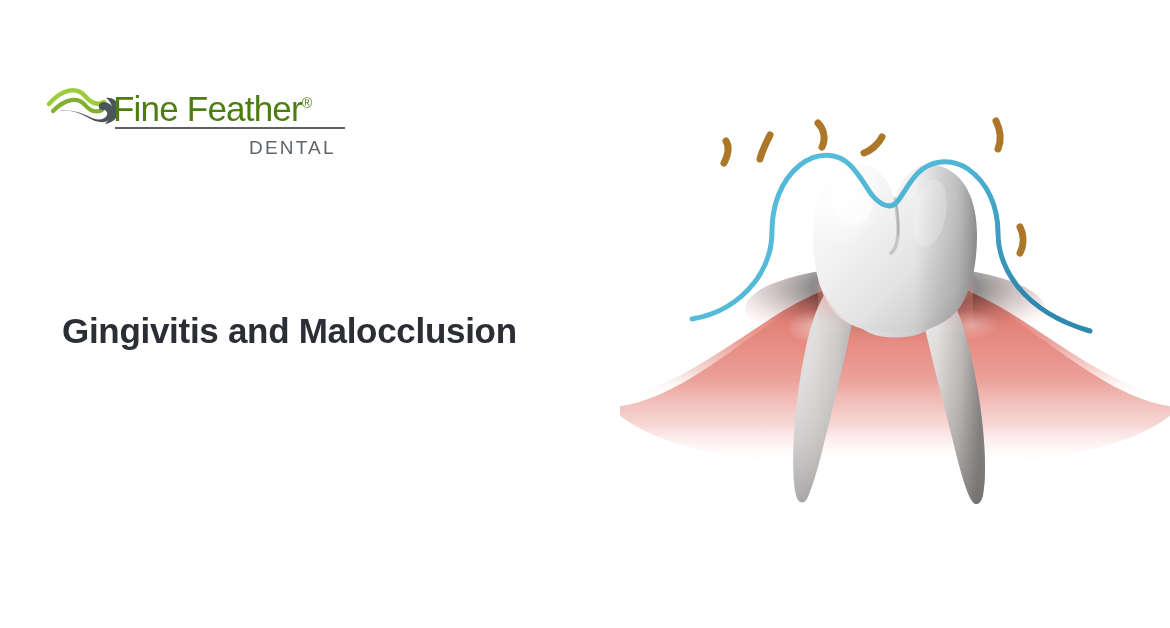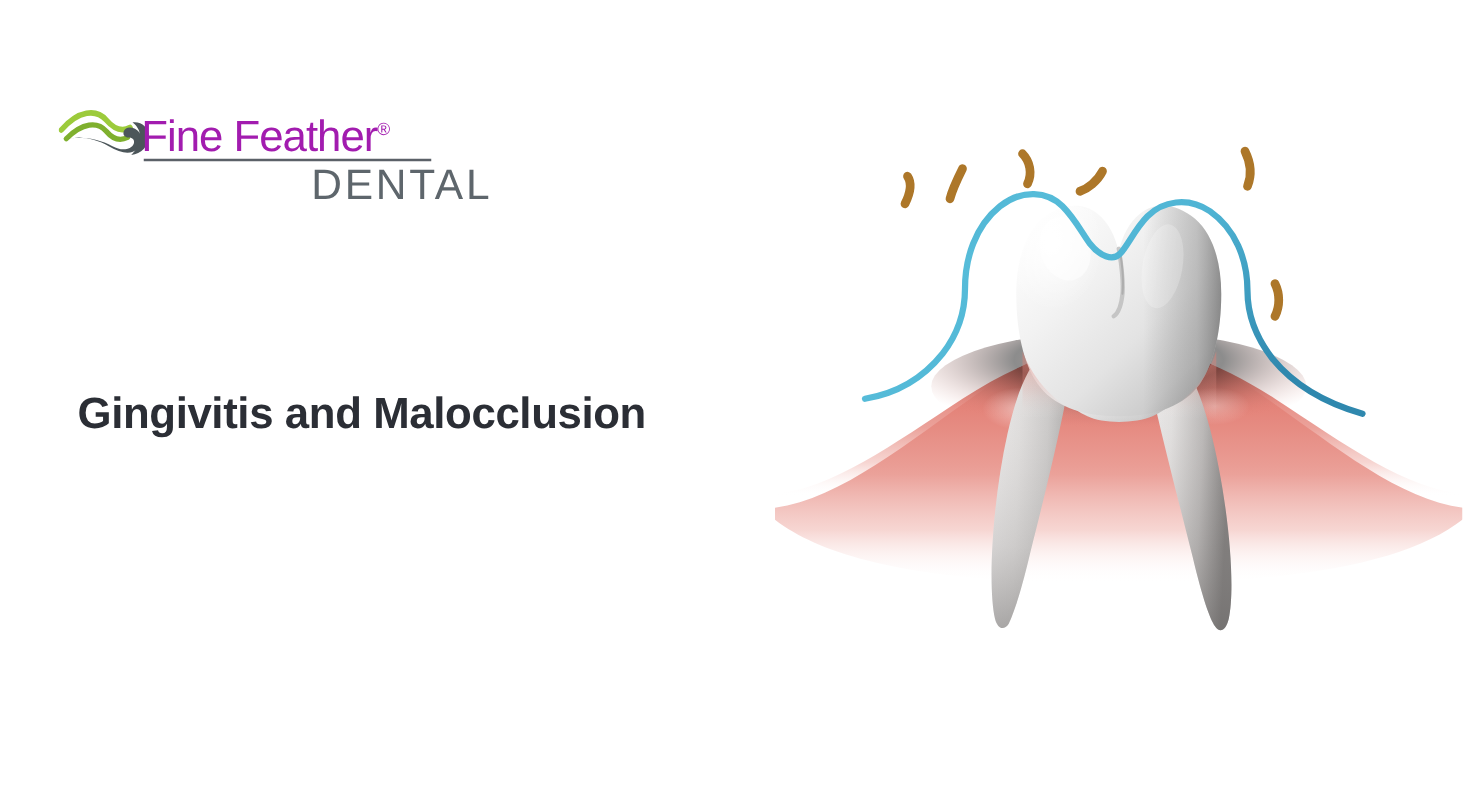--- a/index.html
+++ b/index.html
@@ -46,21 +46,21 @@
     height: 44px;
   }
   .logo-name {
     position: absolute;
     left: 0px;
     top: 0px;
     font-family: "Liberation Sans", sans-serif;
     font-size: 35px;
     font-weight: 500;
     letter-spacing: -0.8px;
-    color: #a21caf;
+    color: #4d7c0f;
     white-space: nowrap;
     line-height: 40px;
   }
   .logo-name .reg {
     font-size: 14px;
     vertical-align: super;
     letter-spacing: 0;
   }
   .logo-rule {
     position: absolute;
@@ -68,21 +68,21 @@
     top: 44px;
     width: 230px;
     height: 1.6px;
     background: #5b6168;
   }
   .logo-sub {
     position: absolute;
     left: 136px;
     top: 48px;
     font-family: "Liberation Sans", sans-serif;
-    font-size: 34px;
+    font-size: 19px;
     font-weight: 400;
     letter-spacing: 2.2px;
     color: #5e666c;
     white-space: nowrap;
     line-height: 34px;
   }
 
   
   .headline {
     position: absolute;

